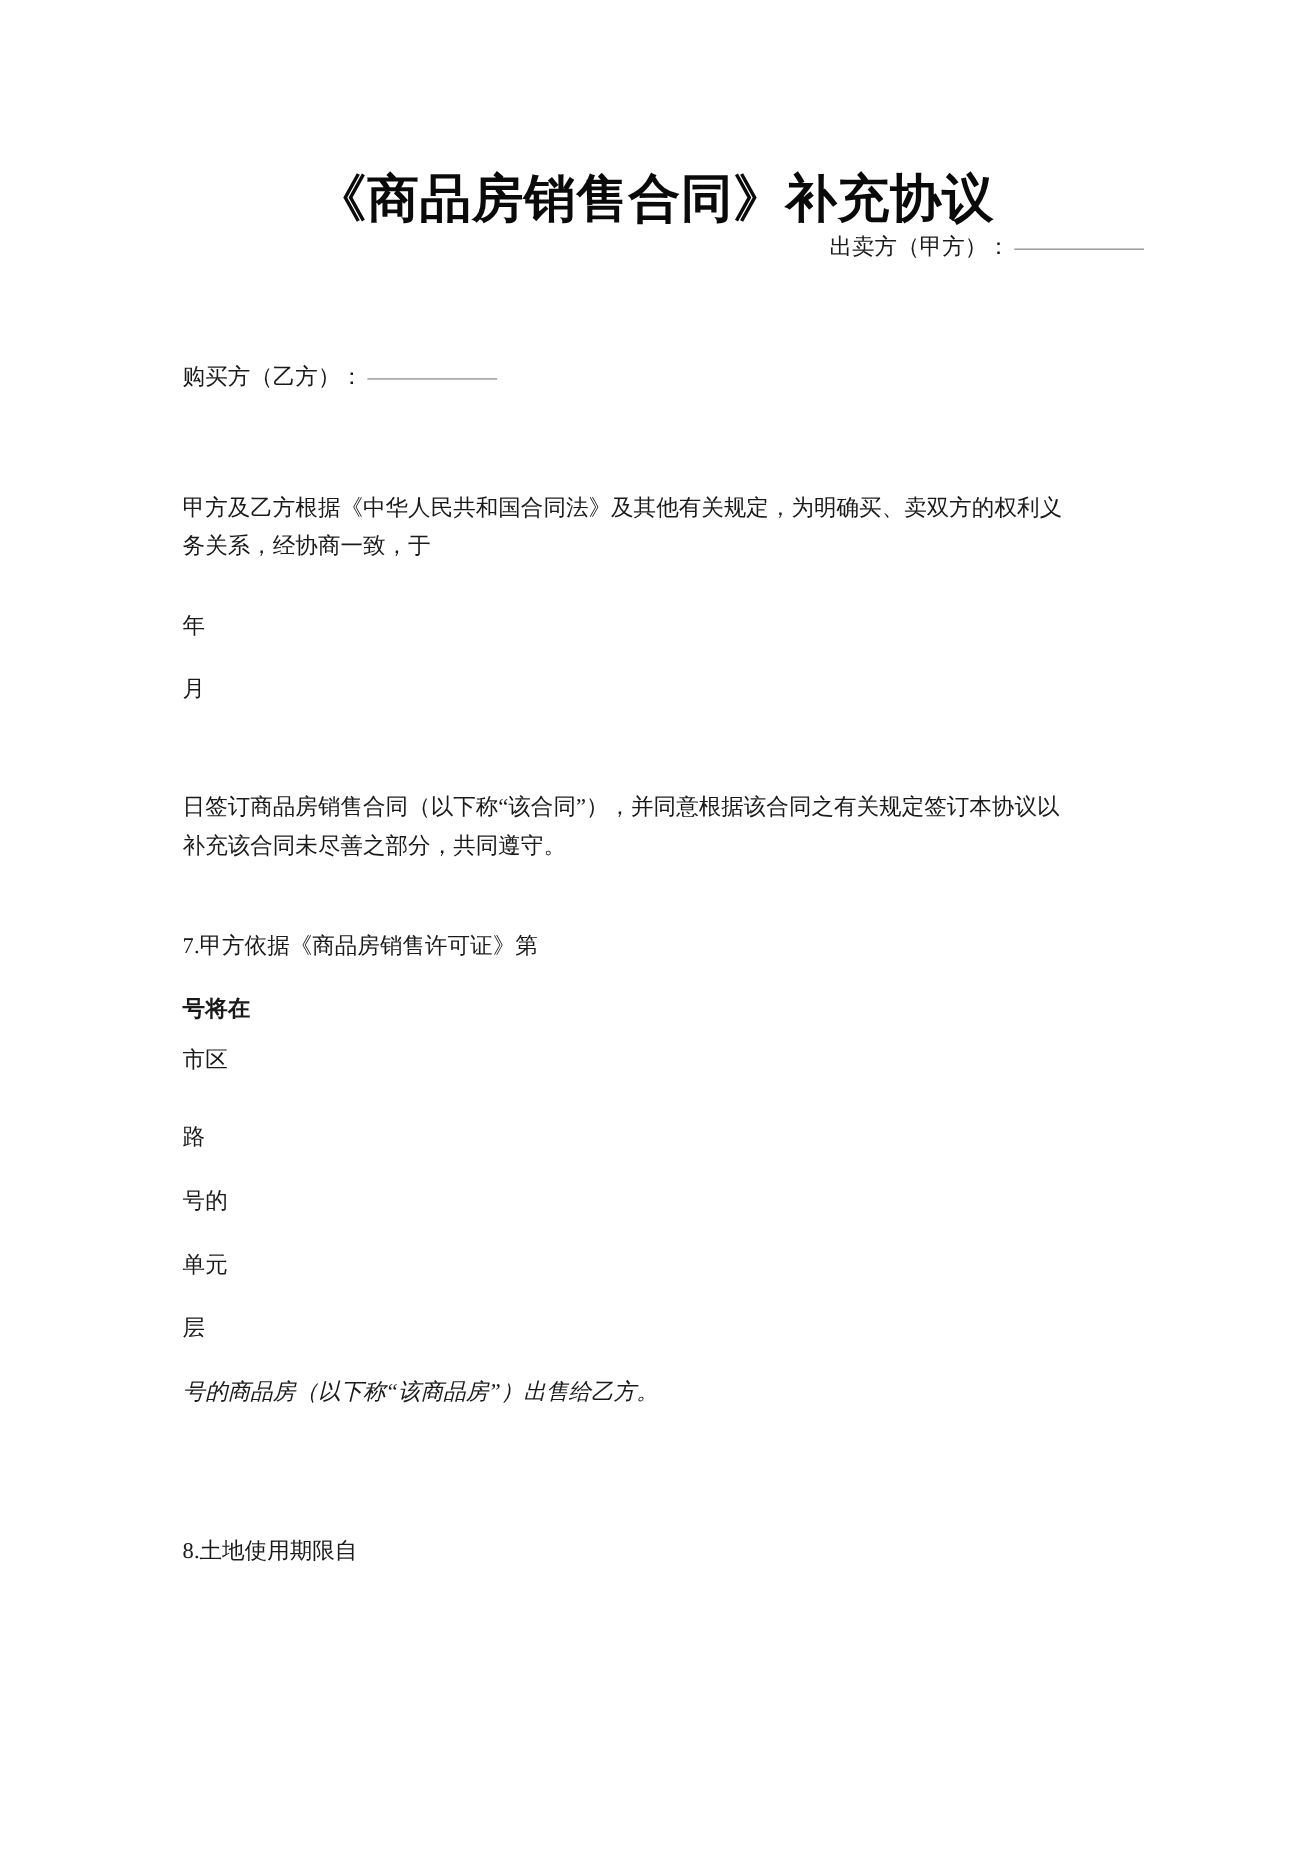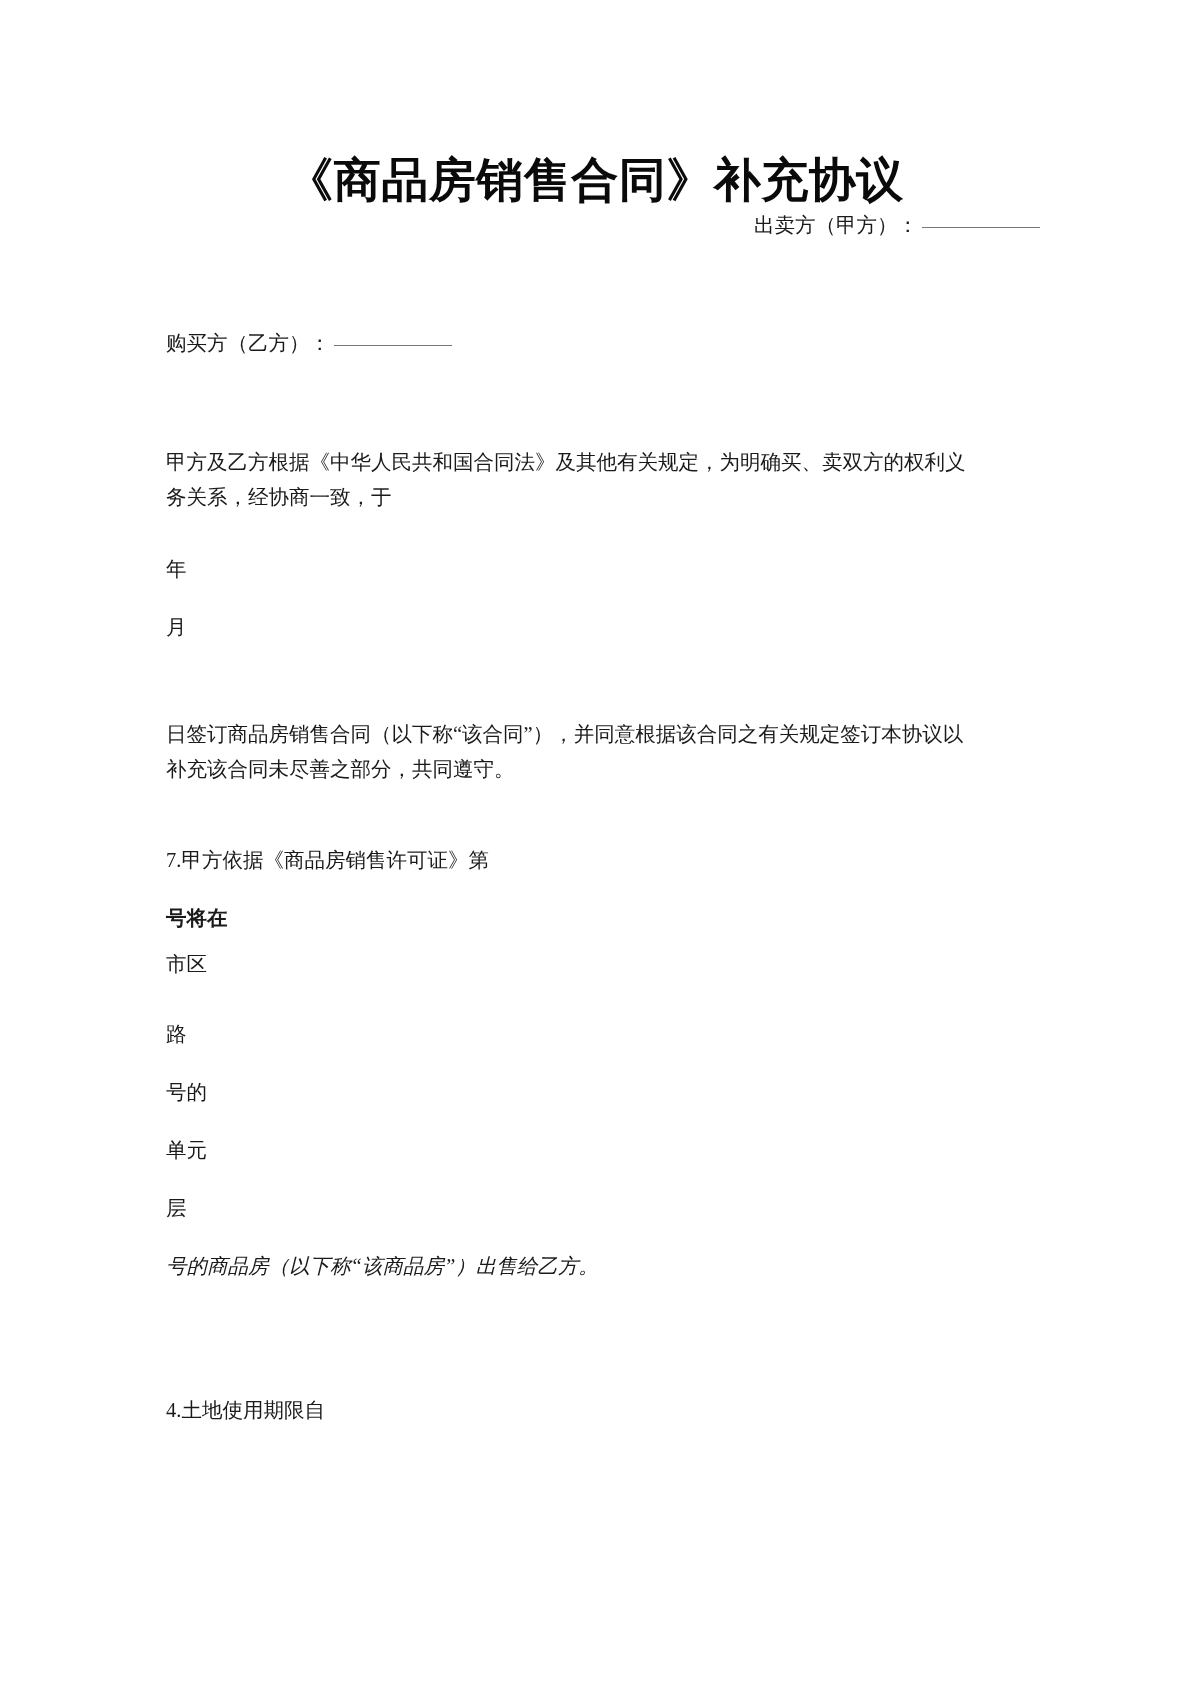--- a/index.html
+++ b/index.html
@@ -107,16 +107,16 @@
     <p class="para p-l3">路</p>
 
     <p class="para p-l4">号的</p>
 
     <p class="para p-l5">单元</p>
 
     <p class="para p-l6">层</p>
 
     <p class="para p-l7">号的商品房（以下称“该商品房”）出售给乙方。</p>
 
-    <p class="para p-item2">4.土地使用期限自</p>
+    <p class="para p-item2">8.土地使用期限自</p>
 
   </div>
 </div>
 
 </body></html>

